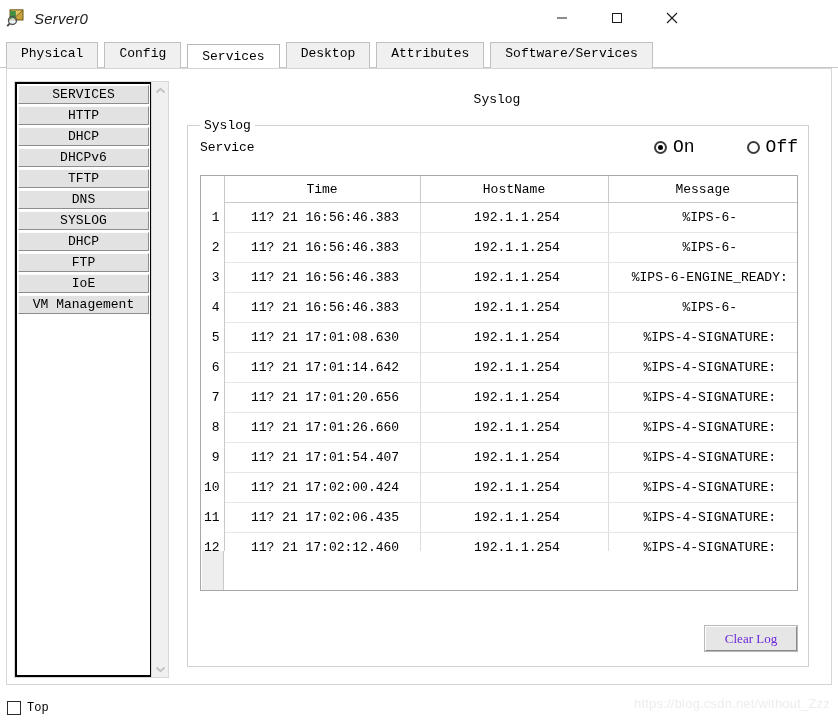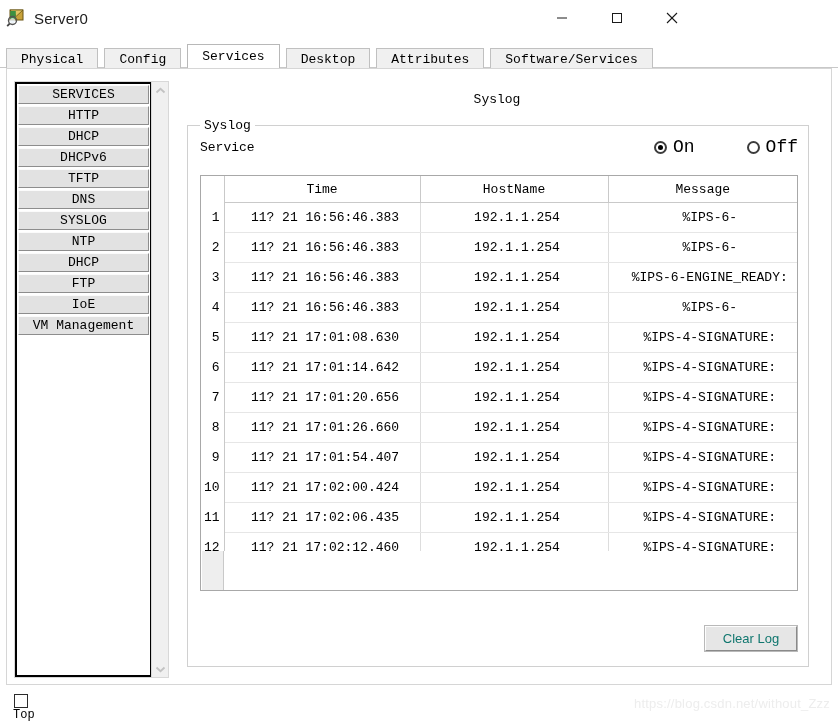--- a/index.html
+++ b/index.html
@@ -20,20 +20,21 @@
   }
 
   
   .titlebar {
     position: absolute;
     left: 0; top: 0;
     width: 699px; height: 36px;
     background: #ffffff;
     display: flex;
     align-items: center;
+    font-style: italic;
   }
   .win-icon {
     width: 20px; height: 20px;
     margin-left: 6px;
     position: relative;
     flex: 0 0 auto;
   }
   .win-title {
     margin-left: 8px;
     font-family: "Liberation Sans", sans-serif;
@@ -64,21 +65,21 @@
     align-items: flex-end;
     background: #ffffff;
   }
   .tabstrip::after {
     content: "";
     position: absolute;
     left: 0; bottom: 0; width: 838px; height: 1px;
     background: #c8c8c8;
   }
   .tab {
-    height: 20px;
+    height: 26px;
     line-height: 22px;
     padding: 0 14px;
     margin-left: 6px;
     background: #f0f0f0;
     border: 1px solid #c0c0c0;
     border-bottom: none;
     font-family: "Liberation Mono", monospace;
     font-size: 13px;
     color: #000000;
     position: relative;
@@ -311,42 +312,41 @@
   .clear-log {
     position: absolute;
     left: 517px; top: 500px;
     width: 92px; height: 25px;
     background: #e6e6e6;
     border-top: 1px solid #fdfdfd;
     border-left: 1px solid #fdfdfd;
     border-right: 1px solid #8a8a8a;
     border-bottom: 1px solid #8a8a8a;
     box-shadow: 0 0 0 1px #b9b9b9;
-    font-family: Liberation Sans, sans-serif;
-    font-size: 13px;
-    color: #0f766e;
+    font-family: Liberation Serif, serif;
+    font-size: 13px;
+    color: #6d28d9;
     line-height: 23px;
     text-align: center;
     box-sizing: border-box;
   }
 
   
   .statusbar {
     position: absolute;
     left: 0; top: 694px;
     width: 838px; height: 27px;
     background: #ffffff;
     display: flex;
     align-items: center;
   }
   .top-check {
     display: flex;
     align-items: center;
     margin-left: 7px;
-    flex-direction: column;
   }
   .checkbox-box {
     width: 14px; height: 14px;
     border: 1px solid #2b2b2b;
     background: #ffffff;
     box-sizing: border-box;
     flex: 0 0 auto;
   }
   .top-label {
     margin-left: 6px;
@@ -414,21 +414,20 @@
 
 <div class="sidebar">
   <div class="sidebar-list">
     <div class="side-item">SERVICES</div>
     <div class="side-item">HTTP</div>
     <div class="side-item">DHCP</div>
     <div class="side-item">DHCPv6</div>
     <div class="side-item">TFTP</div>
     <div class="side-item">DNS</div>
     <div class="side-item">SYSLOG</div>
-    <div class="side-item">NTP</div>
     <div class="side-item">DHCP</div>
     <div class="side-item">FTP</div>
     <div class="side-item">IoE</div>
     <div class="side-item">VM Management</div>
   </div>
   <div class="sidebar-scrollbar">
     <div class="sb-arrow up">
       <svg width="11" height="8" viewBox="0 0 11 8">
           <polyline points="1.5,5.5 5.5,1.8 9.5,5.5" fill="none" stroke="#c2c2c2" stroke-width="1.8"></polyline>
         </svg>

